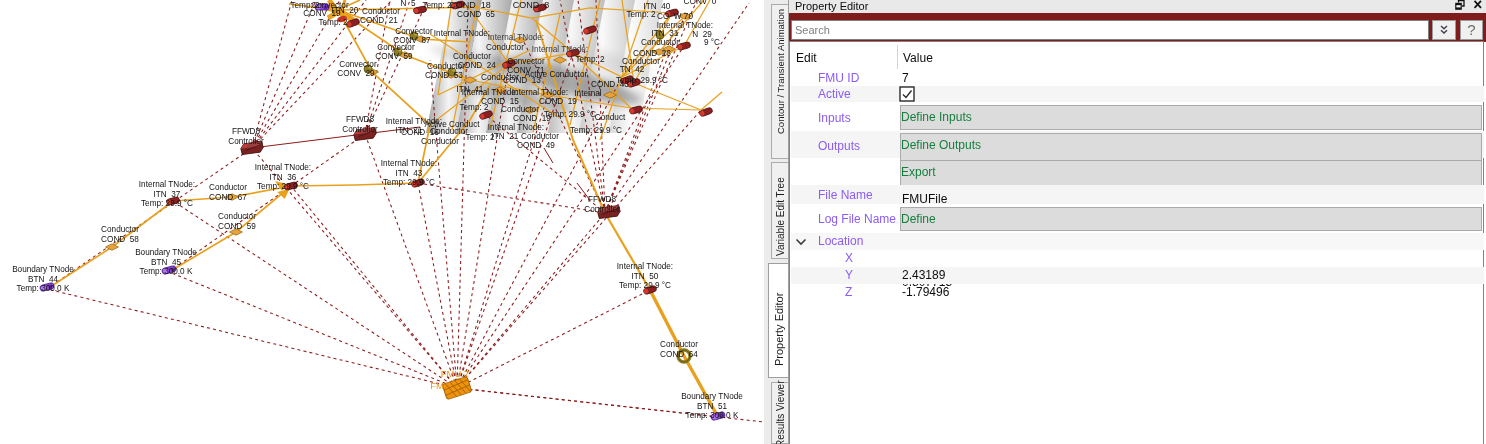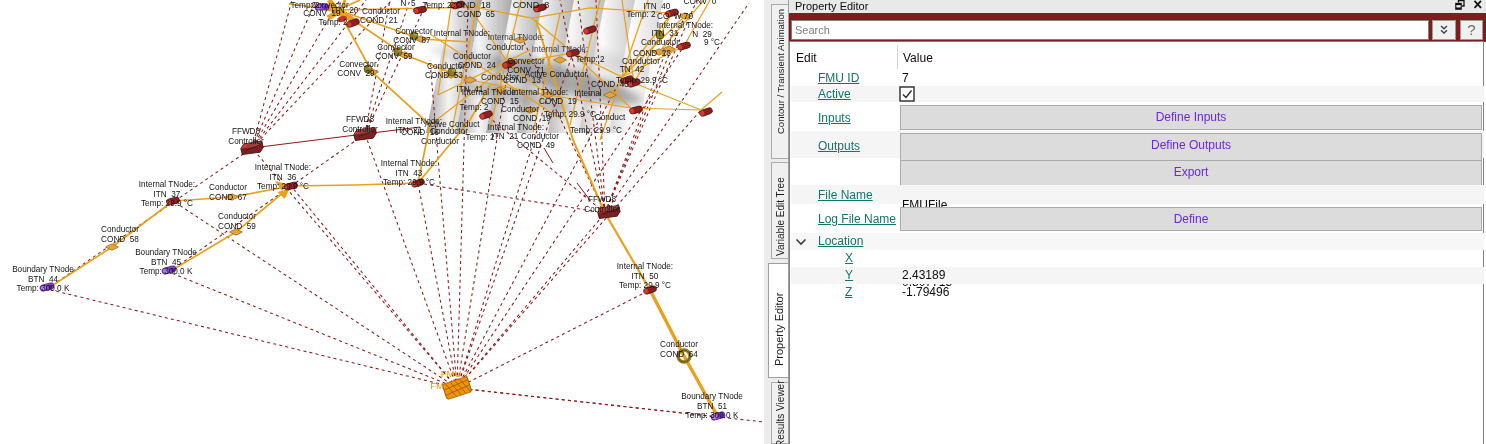--- a/index.html
+++ b/index.html
@@ -16,23 +16,23 @@
 #panel { position:absolute; left:789px; top:0; width:697px; height:444px; background:#ffffff; }
 #titlebar { position:absolute; left:0; top:0; width:697px; height:13px; background:#e9e9e9; }
 #titlebar .t { position:absolute; left:6px; top:0px; font-size:11px; color:#0c0c0c; }
 #searcharea { position:absolute; left:0; top:13px; width:697px; height:29px; background:#7f1d1d; }
 #searchbox { position:absolute; left:2px; top:7px; width:638px; height:19.5px; background:#fff; border:1px solid #7e7e7e; font-size:11px; color:#7f7f7f; line-height:18px; padding-left:3px; }
 .sbtn { position:absolute; top:7px; width:24px; height:19.5px; background:#f0f0f0; border:1px solid #9b9b9b; text-align:center; }
 
 #tbl { position:absolute; left:0px; top:41px; width:695px; height:403px; background:#fff; border-left:1px solid #828282; border-right:1px solid #828282; border-top:1px solid #828282; }
 .row { position:absolute; left:1px; width:693px; }
 .gray { background:#f5f5f5; }
-.nm { position:absolute; left:27px; font-size:12px; color:#0f766e;text-decoration:underline; }
+.nm { position:absolute; left:27px; font-size:12px; color:#8b5cf6; }
 .vl { position:absolute; left:111px; font-size:12px; color:#0d0d0d; }
-.btn { position:absolute; left:109px; width:582px; background:#dcdcdc; border:1px solid #ababab; text-align:center; font-size:12px; color:#6d28d9; }
+.btn { position:absolute; left:109px; width:582px; background:#dcdcdc; border:1px solid #ababab; text-align:left; font-size:12px; color:#15803d; }
 .hdr { font-size:12px; color:#0d0d0d; position:absolute; }
 </style>
 </head>
 <body>
 <div id="stage">
 
 <div id="viewport">
 <svg width="765" height="444" viewBox="0 0 765 444">
 <g id="graycluster">
 <defs>
@@ -504,21 +504,21 @@
         </div>
     <div class="row gray" style="top:89px; height:27px;">
           <span class="nm" style="top:8px;">Outputs</span>
       <div class="btn" style="top:2px; height:40px; line-height:22px;">Define Outputs</div>
         </div>
     <div class="row" style="top:116px; height:27px;">
       <div class="btn" style="top:2px; height:28px; line-height:22px;">Export</div>
         </div>
     <div class="row gray" style="top:143px; height:19px;">
           <span class="nm" style="top:3px;">File Name</span>
-          <span class="vl" style="top:13px;">FMUFile</span>
+          <span class="vl" style="top:7px;">FMUFile</span>
         </div>
     <div class="row" style="top:162px; height:29px;">
           <span class="nm" style="top:8px;">Log File Name</span>
       <div class="btn" style="top:3px; height:24px; line-height:22px;">Define</div>
         </div>
     <div class="row" style="top:191px; height:17px; background:#f7f7f7;">
       <svg width="12" height="8" viewBox="0 0 12 8" style="position:absolute; left:4px; top:5px;">
         <path d="M1.5 1.5 L6 6 L10.5 1.5" fill="none" stroke="#3c3c3c" stroke-width="1.6"></path>
       </svg>
       <span class="nm" style="top:1px;">Location</span>

